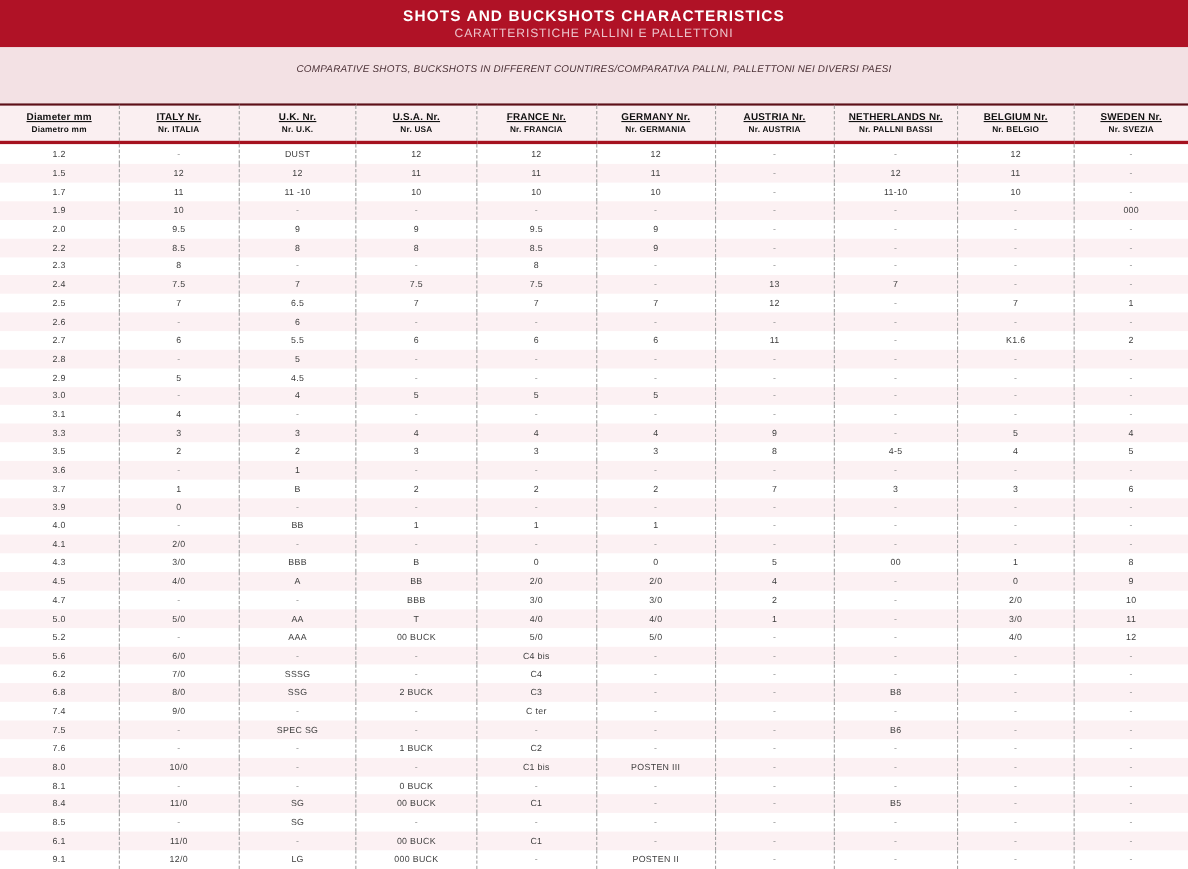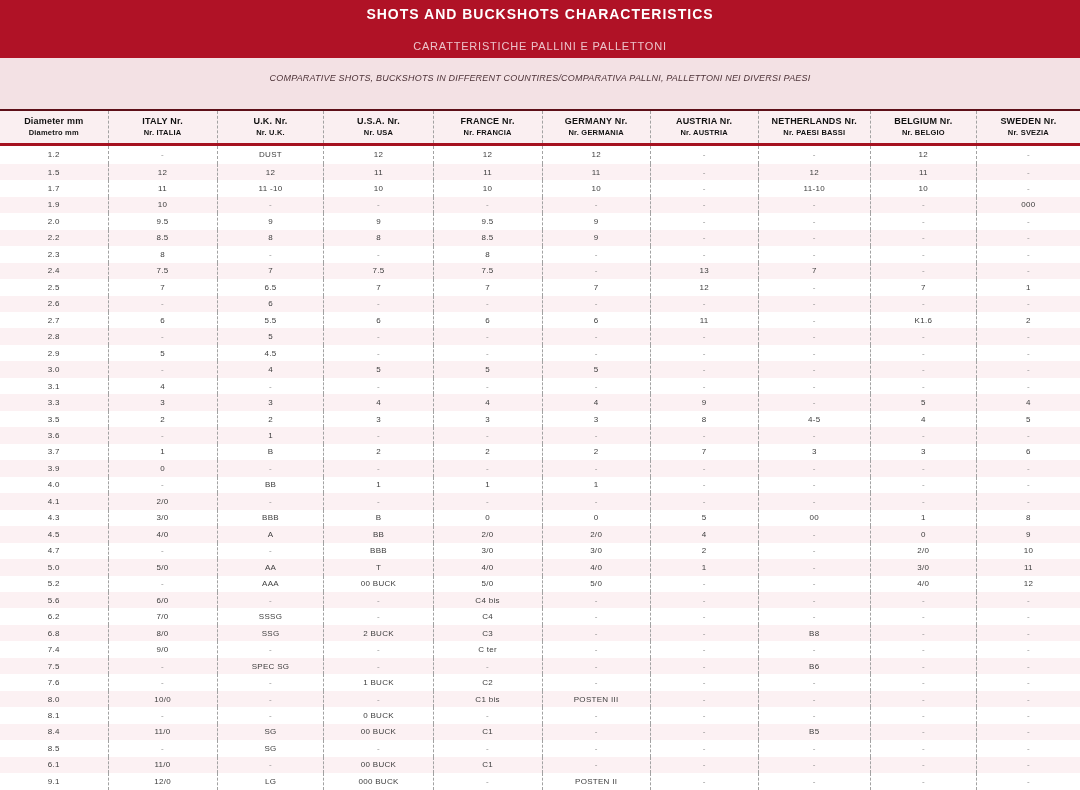--- a/index.html
+++ b/index.html
@@ -1,30 +1,30 @@
 <!DOCTYPE html>
 <html><head>
 <meta charset="utf-8">
 <style>
   html,body{margin:0;padding:0;background:#ffffff;}
   body{width:1080px;height:790px;font-family:"Liberation Sans",sans-serif;-webkit-font-smoothing:antialiased;}
   .page{width:1080px;height:790px;display:flex;flex-direction:column;overflow:hidden;background:#ffffff;}
 
   .banner{background:#b01226;color:#ffffff;text-align:center;padding:6px 0 6px;flex:0 0 auto;}
   .banner-title{font-size:14px;font-weight:bold;letter-spacing:1px;}
-  .banner-subtitle{font-size:11px;color:#ecc3ca;letter-spacing:0.8px;margin-top:18px;}
+  .banner-subtitle{font-size:11px;color:#ecc3ca;letter-spacing:0.8px;margin-top:3px;}
 
   .note-band{background:#f3e1e4;text-align:center;flex:0 0 auto;padding:9px 0 24px;}
   .note-text{font-style:italic;font-size:9px;color:#4d3338;letter-spacing:0.2px;}
 
   .table-wrap{flex:1 1 auto;display:flex;flex-direction:column;}
   table{width:100%;height:100%;border-collapse:collapse;table-layout:fixed;}
   thead th{background:#faeff1;border-top:2px solid #5d0f18;border-bottom:3px solid #a5111f;
            padding:5px 0 6px;vertical-align:middle;}
-  th .l1{font-size:9px;font-weight:bold;color:#111;letter-spacing:0.2px;line-height:1.3;}
+  th .l1{font-size:9px;font-weight:bold;color:#111;letter-spacing:0.2px;line-height:1.3;text-decoration:underline;}
   th .l2{font-size:7.5px;font-weight:bold;color:#111;letter-spacing:0.2px;line-height:1.25;}
   th + th, td + td{border-left:1px dashed #a2a2a2;}
   tbody td{font-size:8px;text-align:center;color:#3d3d3d;letter-spacing:0.3px;padding:0;}
   tbody tr:nth-child(even){background:#fcf1f3;}
   td.dash{color:#8f8f8f;}
 </style>
 </head>
 <body>
 
 <div class="page">
@@ -77,21 +77,21 @@
             <th>
               <div class="l1">GERMANY Nr.</div>
               <div class="l2">Nr. GERMANIA</div>
             </th>
             <th>
               <div class="l1">AUSTRIA Nr.</div>
               <div class="l2">Nr. AUSTRIA</div>
             </th>
             <th>
               <div class="l1">NETHERLANDS Nr.</div>
-              <div class="l2">Nr. PAESI BASSI</div>
+              <div class="l2">Nr. PALLNI BASSI</div>
             </th>
             <th>
               <div class="l1">BELGIUM Nr.</div>
               <div class="l2">Nr. BELGIO</div>
             </th>
             <th>
               <div class="l1">SWEDEN Nr.</div>
               <div class="l2">Nr. SVEZIA</div>
             </th>
           </tr>

